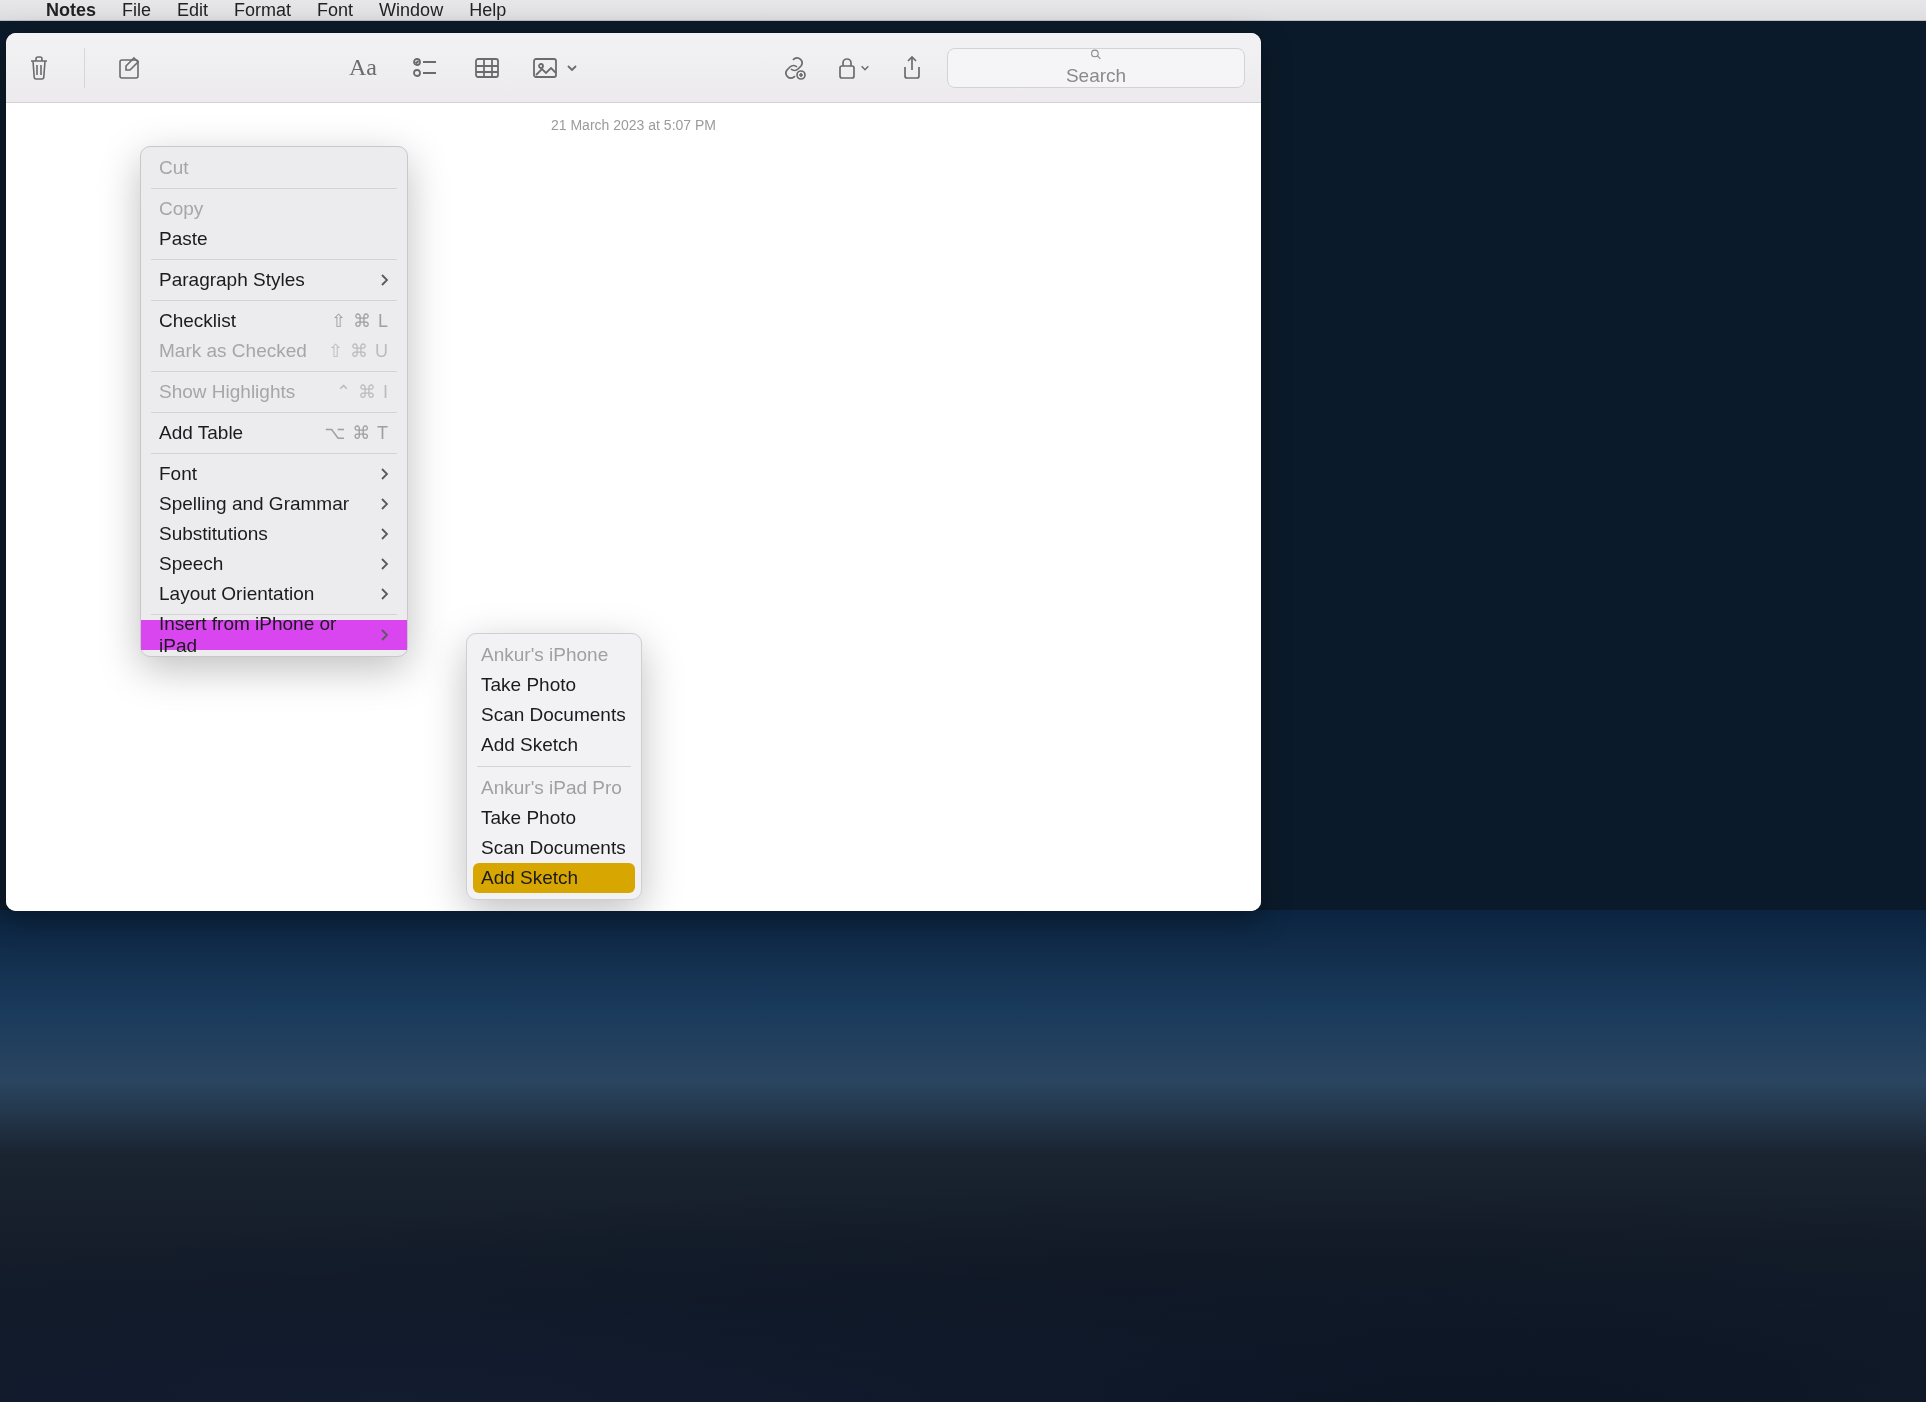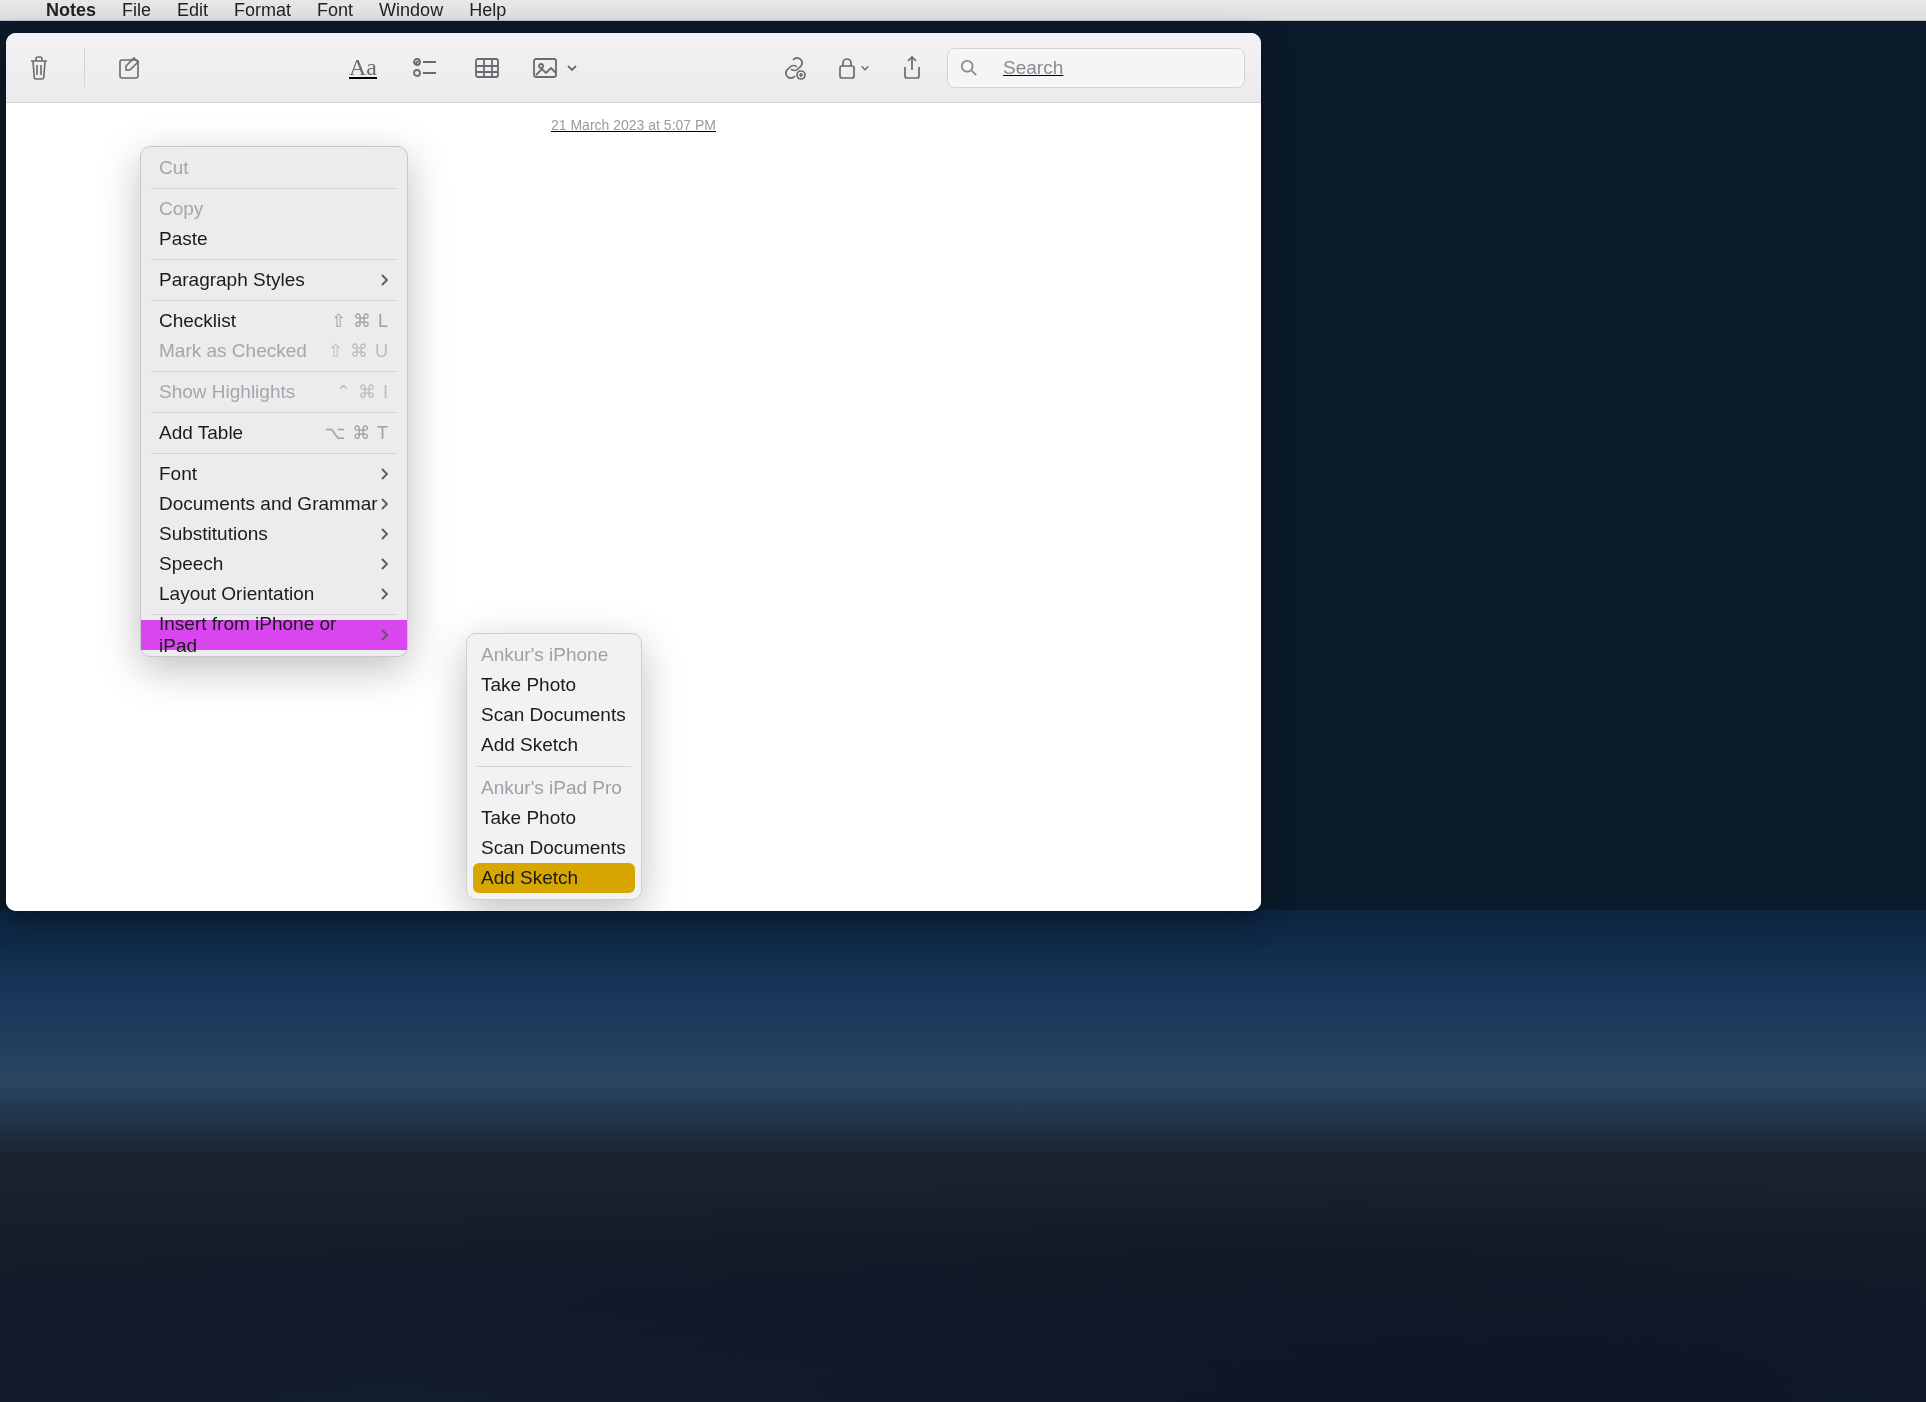--- a/index.html
+++ b/index.html
@@ -25,21 +25,20 @@
   .window {
     position: absolute;
     left: 6px;
     top: 33px;
     width: 1255px;
     height: 878px;
     background: #ffffff;
     border-radius: 10px;
     box-shadow: 0 8px 30px rgba(0,0,0,.35);
     overflow: hidden;
-    text-decoration: underline;
   }
 
   
   .toolbar {
     height: 70px;
     background: linear-gradient(#f2f2f4, #eceaec);
     border-bottom: 1px solid #d3d3d5;
     display: flex;
     align-items: center;
     padding: 0 16px;
@@ -51,22 +50,22 @@
     color:#6b6b6f; border-radius:6px;
     font-size:22px;
   }
   .tool-group { display:flex; align-items:center; gap:24px; }
   .tool-sep { width:1px; height:40px; background:#d6d6d8; margin:0 4px; }
   .spacer { flex:1; }
   .searchbox {
     width: 298px; height: 40px;
     border:1px solid #d3d3d5; border-radius:8px;
     background:#f5f5f7;
-    display:flex; align-items:center; gap:25px;
-    padding:0 12px; color:#8a8a8e; font-size:19px;
+    display:flex; align-items:center; gap:5px;
+    padding:0 12px; color:#8a8a8e; font-size:19px;flex-direction:column;
   }
   .searchbox svg { color:#8a8a8e; }
   .Aa { font-family: Georgia, serif; font-size:24px; color:#6b6b6f; }
 
   
   .note-area { position:relative; height: calc(100% - 70px); background:#fff; }
   .timestamp {
     text-align:center;
     font-size:14px;
     color:#9b9b9f;
@@ -306,21 +305,21 @@
       <div class="menu-sep"></div>
       <div class="menu-item">
         <span>Font</span>
         <span class="chevron">
           <svg width="10" height="14" viewBox="0 0 10 14">
             <path d="M3 2l5 5-5 5" fill="none" stroke="currentColor" stroke-width="1.8"></path>
           </svg>
         </span>
       </div>
       <div class="menu-item">
-        <span>Documents and Grammar</span>
+        <span>Spelling and Grammar</span>
         <span class="chevron">
           <svg width="10" height="14" viewBox="0 0 10 14">
             <path d="M3 2l5 5-5 5" fill="none" stroke="currentColor" stroke-width="1.8"></path>
           </svg>
         </span>
       </div>
       <div class="menu-item">
         <span>Substitutions</span>
         <span class="chevron">
           <svg width="10" height="14" viewBox="0 0 10 14">

